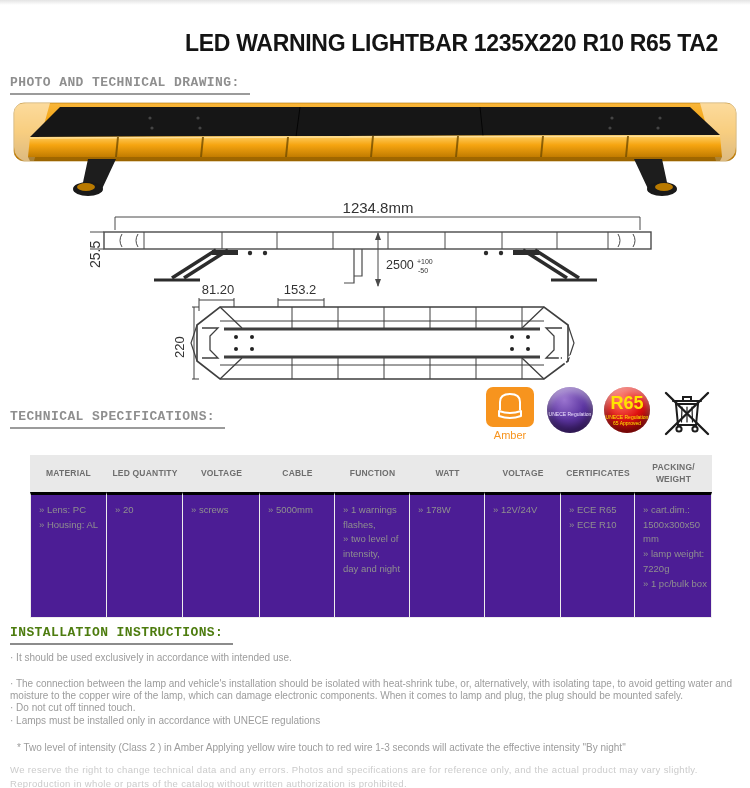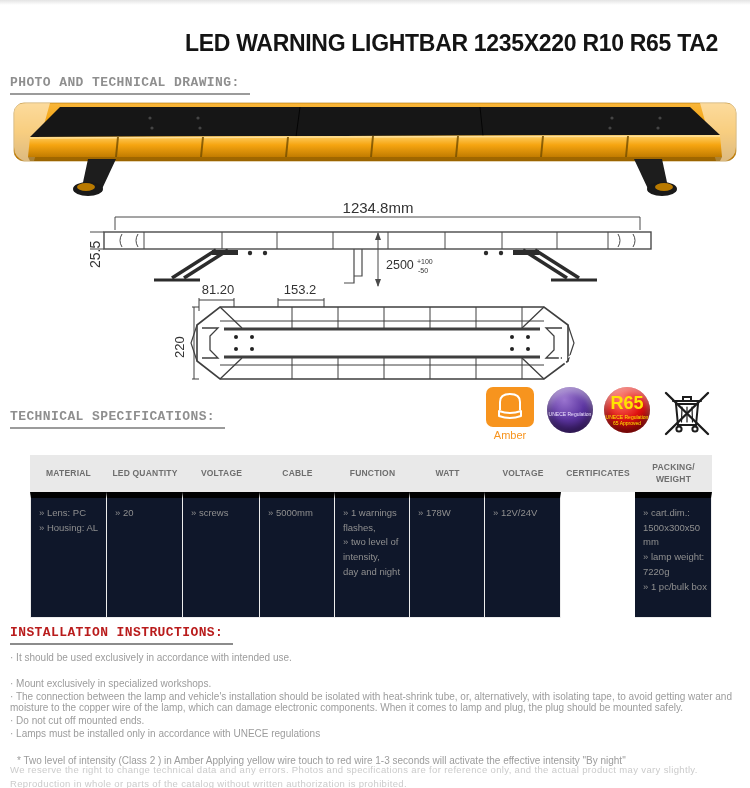--- a/index.html
+++ b/index.html
@@ -4,21 +4,21 @@
 <style>
   html,body{margin:0;padding:0;background:#fff;}
   body{width:750px;height:788px;position:relative;overflow:hidden;
        font-family:"Liberation Sans",sans-serif;color:#333;}
   .top-strip{position:absolute;top:0;left:0;width:750px;height:5px;
        background:linear-gradient(#e4e4e4,#ffffff);}
   .title{position:absolute;top:15px;left:185px;white-space:nowrap;
        font-size:23px;font-weight:bold;color:#141414;letter-spacing:-0.3px;}
   .sec-head{position:absolute;font-weight:bold;font-size:13px;color:#8f8f8f;
        letter-spacing:0.4px;border-bottom:2px solid #9b9b9b;padding:0 10px 3px 0;font-family:Liberation Mono, monospace;}
-  #install-head{color:#b91c1c;border-color:#8c8c8c;}
+  #install-head{color:#4d7c0f;border-color:#8c8c8c;}
   .abs{position:absolute;}
 
   
   .badges{position:absolute;left:484px;top:387px;display:flex;gap:11px;align-items:flex-start;}
   .amber-wrap{display:flex;flex-direction:column;align-items:center;width:52px;}
   .amber-tile{width:48px;height:40px;background:#f7941e;border-radius:7px;
        display:flex;align-items:center;justify-content:center;}
   .amber-label{margin-top:2px;color:#f7941e;font-size:11px;}
   .badge-circle{width:46px;height:46px;border-radius:50%;display:flex;flex-direction:column;
        align-items:center;justify-content:center;text-align:center;
@@ -34,21 +34,21 @@
   .spec-table{position:absolute;left:30px;top:455px;width:682px;display:flex;}
   .col{display:flex;flex-direction:column;}
   .col:nth-child(1){width:77px}.col:nth-child(2){width:76px}.col:nth-child(3){width:77px}
   .col:nth-child(4){width:75px}.col:nth-child(5){width:75px}.col:nth-child(6){width:75px}
   .col:nth-child(7){width:76px}.col:nth-child(8){width:74px}.col:nth-child(9){width:77px}
   .col .hd{height:37px;background:#e9e9e9;display:flex;align-items:center;justify-content:center;
        text-align:center;font-weight:bold;font-size:8.5px;color:#6e6e6e;letter-spacing:0.2px;
        white-space:pre-line;line-height:1.4;}
   .col .bd{height:126px;box-sizing:border-box;padding:8px 3px 0 8px;font-size:9.5px;color:#8f8f8f;
        line-height:1.55;border-right:1px solid #ededed;border-bottom:1px solid #ededed;
-       border-top:6px solid #000000;background:#0f172a;}
+       border-top:3px solid #000000;background:#4c1d95;}
   .col:first-child .bd{border-left:1px solid #ededed;}
 
   
   .install{position:absolute;left:10px;top:652px;width:737px;font-size:10px;
        color:#9c9c9c;line-height:1.18;}
   .install .b{margin:0 0 1px 0;}
   .install .b0{margin-bottom:14px;}
   .install .note{margin-top:15px;padding-left:7px;}
   .footer{position:absolute;left:10px;top:763px;width:737px;font-size:9.5px;
        color:#cbcbcb;line-height:1.5;letter-spacing:0.35px;}
@@ -284,39 +284,42 @@
     </div>
   </div>
   <div class="col">
     <div class="hd">VOLTAGE</div>
     <div class="bd">
       <div>» 12V/24V</div>
     </div>
   </div>
   <div class="col">
     <div class="hd">CERTIFICATES</div>
+    <div class="bd">
+      <div>» ECE R65</div>
+      <div>» ECE R10</div>
+    </div>
   </div>
   <div class="col">
     <div class="hd">PACKING/
 WEIGHT</div>
     <div class="bd">
       <div>» cart.dim.:</div>
       <div>1500x300x50</div>
       <div>mm</div>
       <div>» lamp weight:</div>
       <div>7220g</div>
       <div>» 1 pc/bulk box</div>
     </div>
   </div>
 </div>
 
 <div class="sec-head" id="install-head" style="top:625px;left:10px;">INSTALLATION INSTRUCTIONS:</div>
 
 <div class="install">
   <div class="b b0">· It should be used exclusively in accordance with intended use.</div>
-  <div class="b">· Mount exclusively in specialized workshops.</div>
   <div class="b">· The connection between the lamp and vehicle's installation should be isolated with heat-shrink tube, or, alternatively, with isolating tape, to avoid getting water and moisture to the copper wire of the lamp, which can damage electronic components.  When it comes to lamp and plug, the plug should be mounted safely.</div>
-  <div class="b">· Do not cut off mounted ends.</div>
+  <div class="b">· Do not cut off tinned touch.</div>
   <div class="b">· Lamps must be installed only in accordance with UNECE regulations</div>
   <div class="note">* Two level of intensity (Class 2 ) in Amber Applying yellow wire touch to red wire 1-3 seconds will activate the effective intensity "By night"</div>
 </div>
 
 <div class="footer">We reserve the right to change technical data and any errors. Photos and specifications are for reference only, and the actual product may vary slightly. Reproduction in whole or parts of the catalog without written authorization is prohibited.</div>
 
 </body></html>

